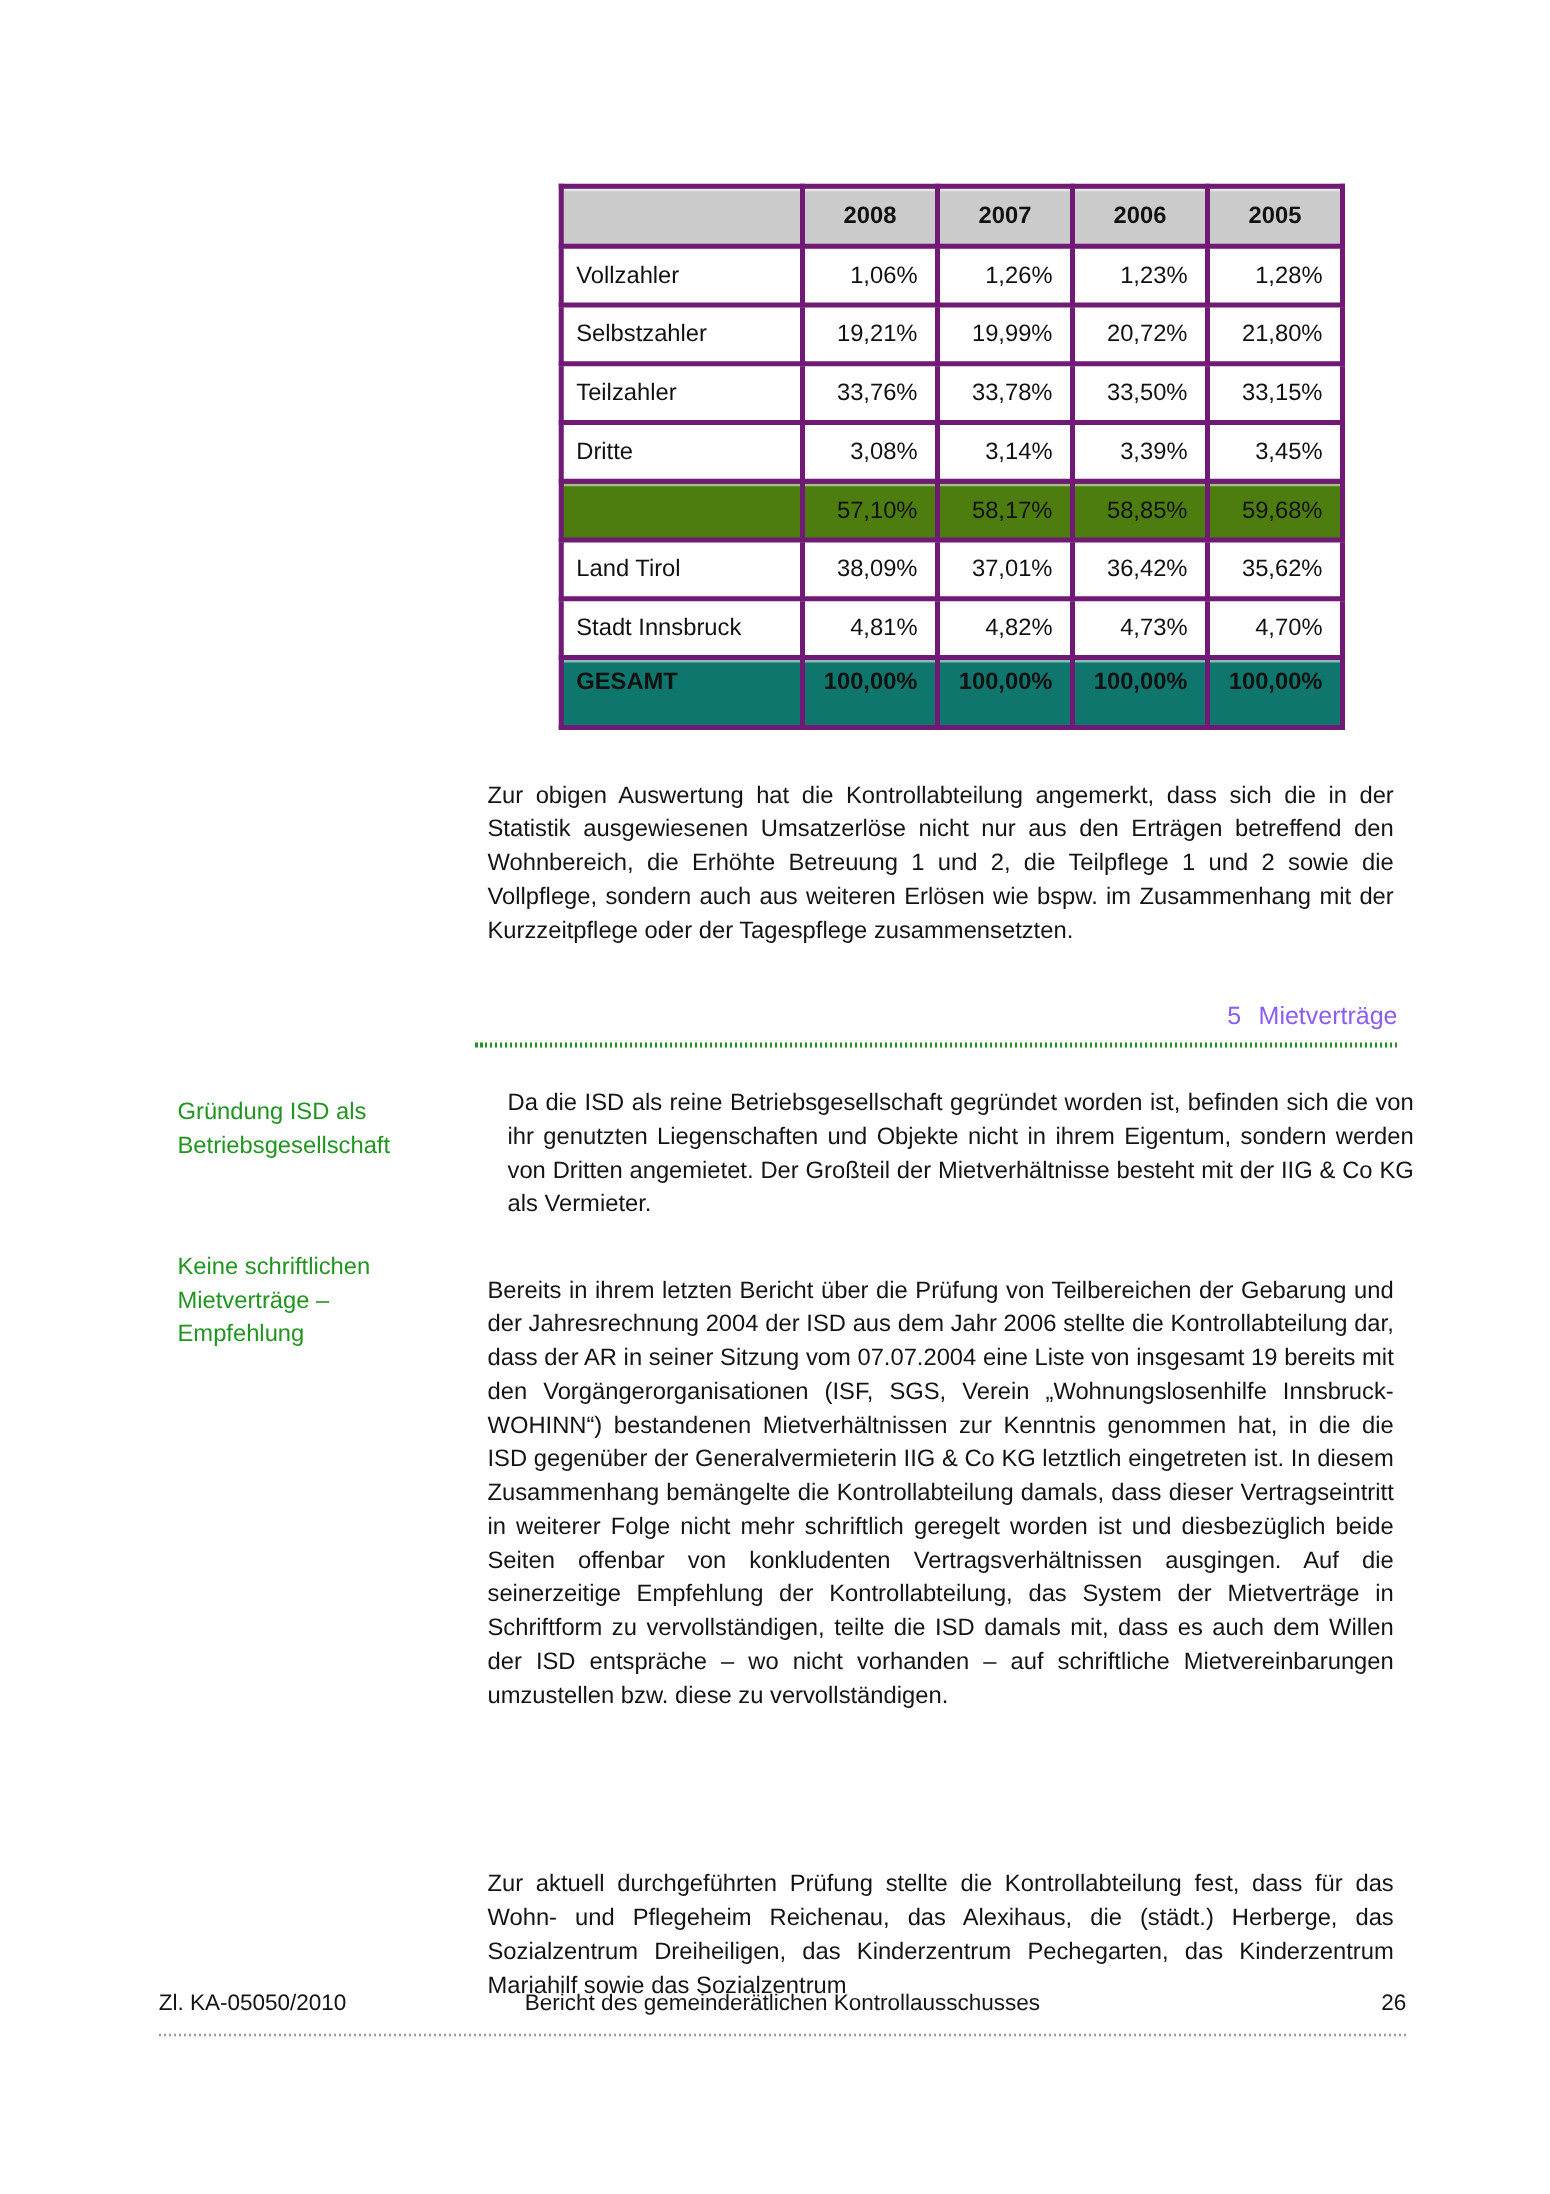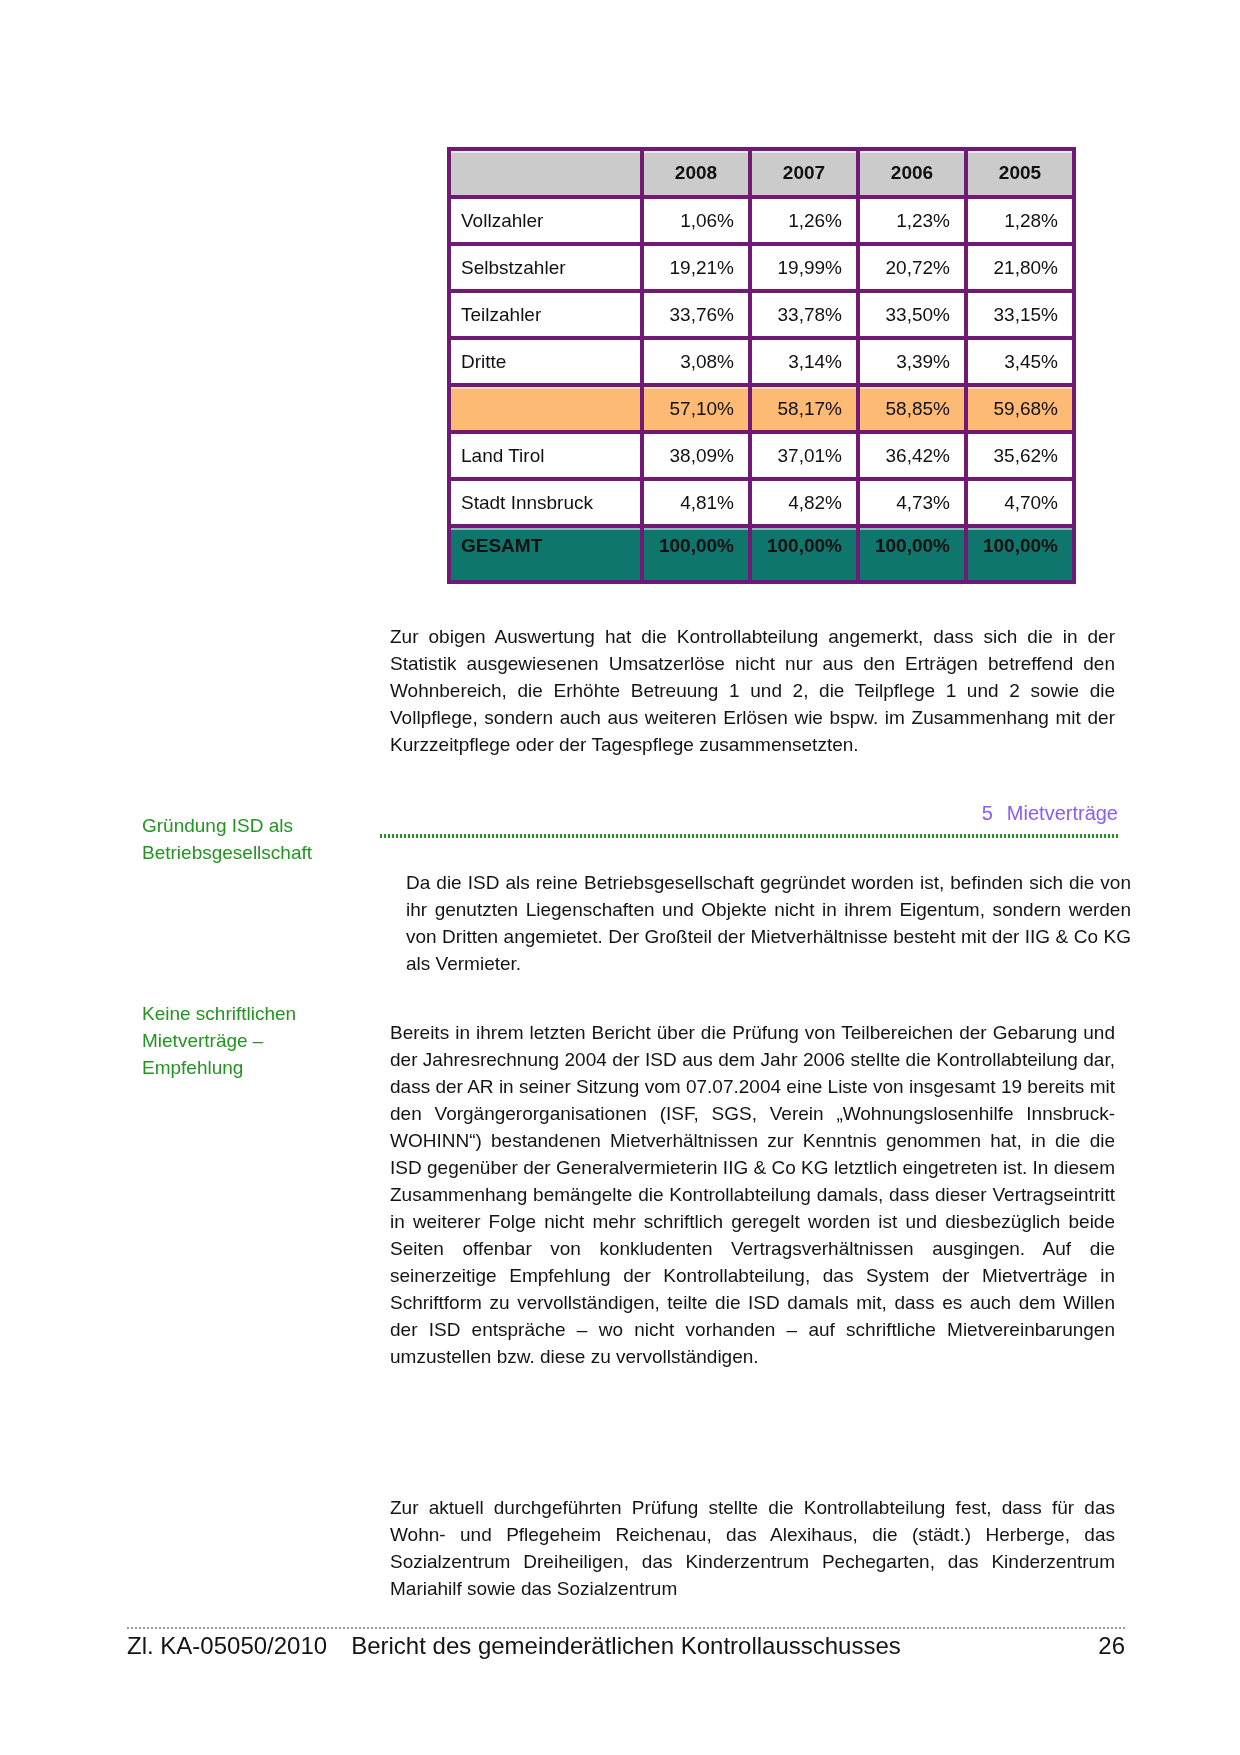--- a/index.html
+++ b/index.html
@@ -36,21 +36,21 @@
   .doc-table tr.r-total  { height: 56px; }
   .doc-table th {
     background: #cbcbcb;
     font-weight: bold;
     text-align: center;
     box-shadow: inset 0 2px 0 rgba(255,255,255,.55);
   }
   .doc-table td.lbl { text-align: left;  padding: 0 8px 0 10px; }
   .doc-table td.val { text-align: right; padding: 0 14px 0 8px; }
   .doc-table tr.r-subtotal td {
-    background: #fdba74;
+    background: #4d7c0f;
     box-shadow: inset 0 2px 0 rgba(255,255,255,.5);
   }
   .doc-table tr.r-total td {
     background: #0f766e;
     font-weight: bold;
     vertical-align: top;
     padding-top: 7px;
     box-shadow: inset 0 2px 0 rgba(255,255,255,.5);
   }
 
@@ -91,41 +91,41 @@
 
   
   .margin-note {
     position: absolute;
     left: 142px;
     width: 212px;
     font-size: 19px;
     line-height: 27px;
     color: #219421;
   }
-  #note1 { top: 812px; }
+  #note1 { top: 876px; }
   #note2 { top: 1000px; }
 
   
   .footer-rule {
     position: absolute;
     left: 127px;
     top: 1627px;
     width: 998px;
     height: 2px;
     background-image: repeating-linear-gradient(90deg, #9a9a9a 0 2px, transparent 2px 4px);
   }
   .footer-bar {
     position: absolute;
     left: 127px;
-    top: 1632px;
+    top: 1592px;
     width: 998px;
     display: flex;
     justify-content: space-between;
     align-items: baseline;
-    font-size: 24px;
+    font-size: 18px;
     color: #141414;
   }
   .footer-bar .f-center { position: absolute; left: 0; right: 0; text-align: center; }
   .footer-bar .f-left, .footer-bar .f-right { position: relative; z-index: 1; background: transparent; }
 </style>
 </head>
 <body>
 
 <div class="page">
 

